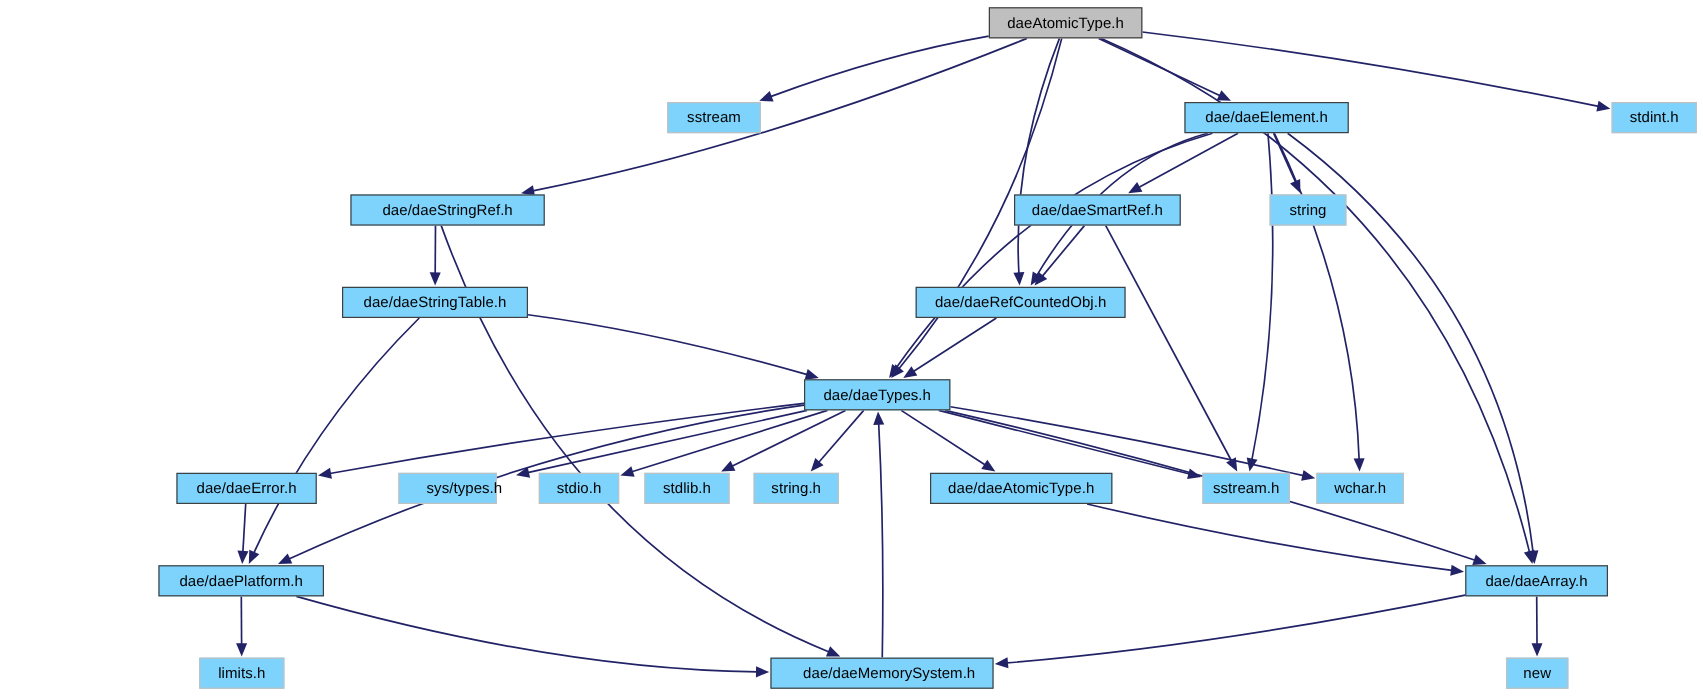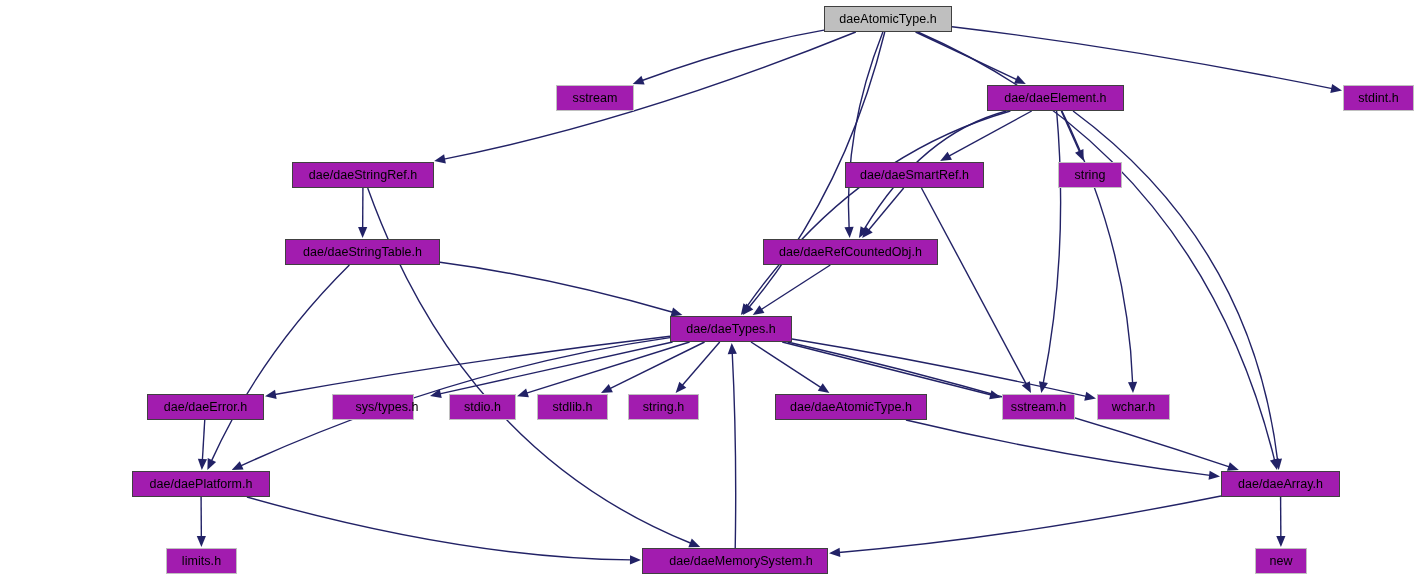--- a/index.html
+++ b/index.html
@@ -42,21 +42,21 @@
   .gnode {
     position: absolute;
     box-sizing: border-box;
     display: flex;
     align-items: center;
     justify-content: center;
     height: 26px;
     font-size: 12.5px;
     line-height: 1;
     color: #000000;
-    background: #a21caf;
+    background: #7dd3fc;
     border: 1px solid #c0c0c0;
     white-space: nowrap;
     letter-spacing: 0.05px;
   }
   .gnode.internal {
     border: 1px solid #404040;
   }
   .gnode.root {
     border: 1px solid #404040;
     background: #bfbfbf;
@@ -142,21 +142,21 @@
       <path d="M 1221,495.9528340570982 Q 1009.9863094382982,538.3429454362558 838.9662284962193,552.4338698656048" class="edge-path"></path>
       <polygon points="829,553.2550212287211 839.5851217188076,547.7672896210324 840.3405809728747,556.9362198375541" class="edge-head"></polygon>
       <path d="M 735.2239381992223,548 Q 736.999405602196,444.93104473099663 732.241303074241,352.9866366381177" class="edge-path"></path>
       <polygon points="731.724496864715,343 736.8868365487277,353.7475694455475 727.6991308416594,354.22303115831147" class="edge-head"></polygon>
     </svg>
   <div id="node-layer">
       <div class="gnode root" style="left: 824px; top: 6px; width: 128px;">daeAtomicType.h</div>
       <div class="gnode external" style="left: 556px; top: 85px; width: 78px;">sstream</div>
       <div class="gnode internal" style="left: 987px; top: 85px; width: 137px;">dae/daeElement.h</div>
       <div class="gnode external" style="left: 1343px; top: 85px; width: 71px; text-align: right;">stdint.h</div>
-      <div class="gnode internal" style="left: 292px; top: 162px; width: 142px;">dae/daeStringRef.h</div>
+      <div class="gnode internal" style="left: 292px; top: 162px; width: 162px;">dae/daeStringRef.h</div>
       <div class="gnode internal" style="left: 845px; top: 162px; width: 139px;">dae/daeSmartRef.h</div>
       <div class="gnode external" style="left: 1058px; top: 162px; width: 64px;">string</div>
       <div class="gnode internal" style="left: 763px; top: 239px; width: 175px;">dae/daeRefCountedObj.h</div>
       <div class="gnode internal" style="left: 285px; top: 239px; width: 155px;">dae/daeStringTable.h</div>
       <div class="gnode internal" style="left: 670px; top: 316px; width: 122px;">dae/daeTypes.h</div>
       <div class="gnode internal" style="left: 147px; top: 394px; width: 117px;">dae/daeError.h</div>
       <div class="gnode external" style="left: 332px; top: 394px; width: 82px; padding-left: 28px;">sys/types.h</div>
       <div class="gnode external" style="left: 449px; top: 394px; width: 67px;">stdio.h</div>
       <div class="gnode external" style="left: 537px; top: 394px; width: 71px;">stdlib.h</div>
       <div class="gnode external" style="left: 628px; top: 394px; width: 71px;">string.h</div>

